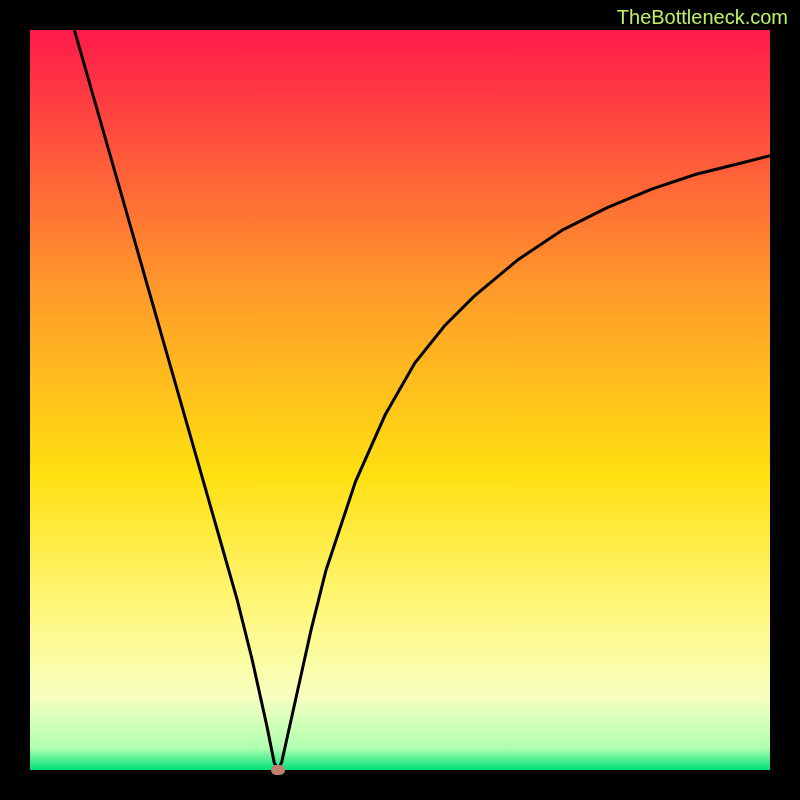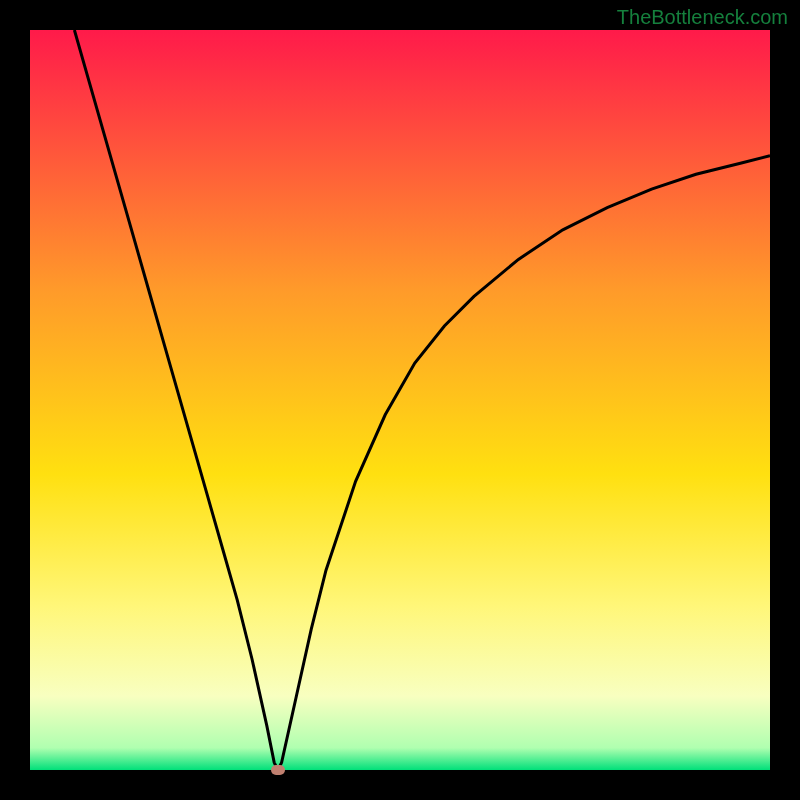--- a/index.html
+++ b/index.html
@@ -8,21 +8,21 @@
     width: 800px;
     height: 800px;
     background: #000;
     position: relative;
     font-family: Arial, sans-serif;
   }
   .watermark {
     position: absolute;
     top: 6px;
     right: 12px;
-    color: #15803d;
+    color: #bef264;
     font-size: 20px;
     z-index: 10;
   }
   .plot-area {
     position: absolute;
     left: 30px;
     top: 30px;
     width: 740px;
     height: 740px;
   }

